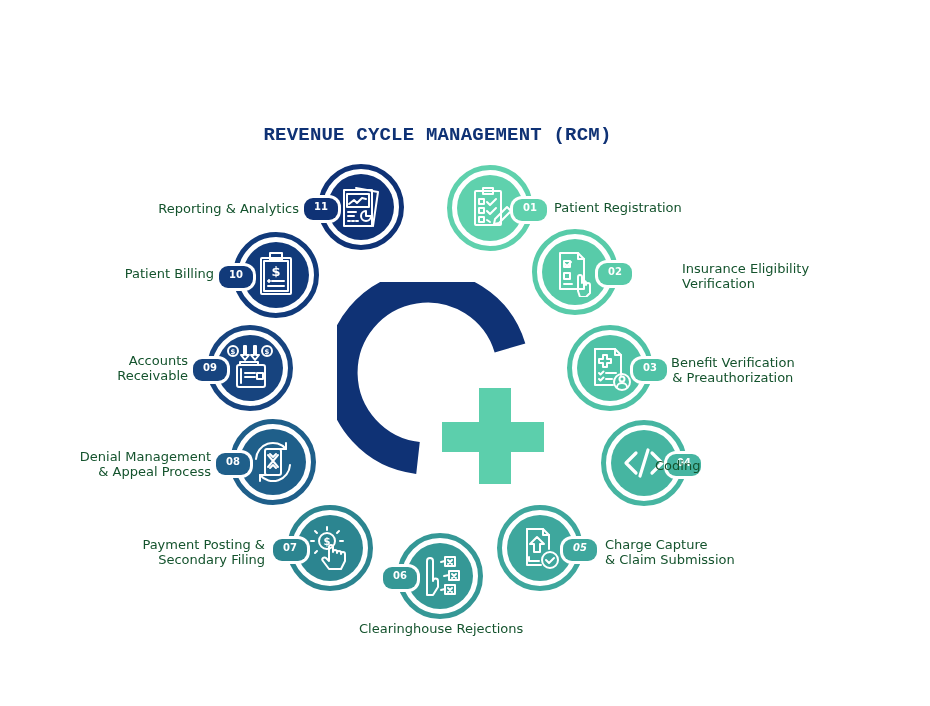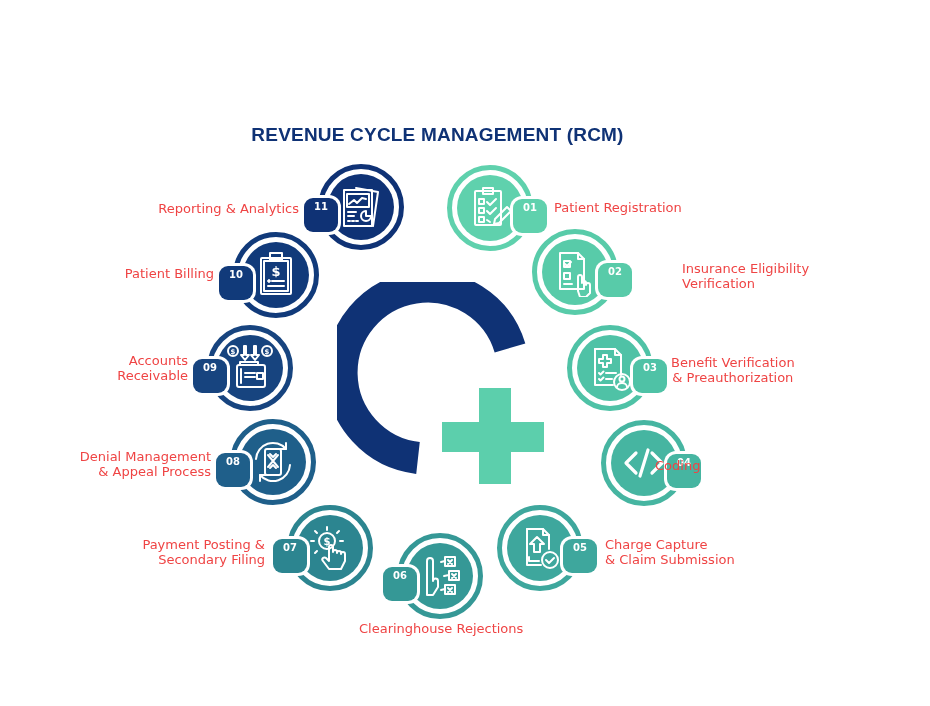--- a/index.html
+++ b/index.html
@@ -1,26 +1,26 @@
 <!DOCTYPE html>
 <html><head>
 <meta charset="utf-8">
 <style>
   html, body { margin:0; padding:0; background:#ffffff; }
   body { width:930px; height:706px; position:relative; overflow:hidden; font-family:"DejaVu Sans", sans-serif; }
-  .title { position:absolute; left:0; width:875px; top:124px; text-align:center; font-family:Liberation Sans, sans-serif; font-weight:700; font-size:19px; color:#0f3275; letter-spacing:0.2px; }
+  .title { position:absolute; left:0; width:875px; top:124px; text-align:center; font-family:Liberation Mono, monospace; font-weight:700; font-size:19px; color:#0f3275; letter-spacing:0.2px; }
   .node { position:absolute; width:86px; height:86px; }
   .node .ring { position:absolute; left:0; top:0; width:86px; height:86px; border-radius:50%; box-sizing:border-box; border:5px solid var(--c); }
   .node .core { position:absolute; left:10px; top:10px; width:66px; height:66px; border-radius:50%; background:var(--c); }
   .node .icon { position:absolute; left:18px; top:18px; width:50px; height:50px; }
   .node .icon svg { width:50px; height:50px; display:block; }
-  .pill { position:absolute; top:34px; height:34px; background:var(--c); color:#fff; font-family:"DejaVu Sans", sans-serif; font-weight:700; font-size:10px; line-height:18px; text-align:center; border-radius:9px; width:34px; box-shadow:0 0 0 3px #fff; }
+  .pill { position:absolute; top:34px; height:22px; background:var(--c); color:#fff; font-family:"DejaVu Sans", sans-serif; font-weight:700; font-size:10px; line-height:18px; text-align:center; border-radius:9px; width:34px; box-shadow:0 0 0 3px #fff; }
   .pill.right { left:66px; }
   .pill.left { left:-14px; }
-  .label { position:absolute; font-family:"DejaVu Sans", sans-serif; font-size:13px; color:#ef4444; line-height:15px; white-space:nowrap; }
+  .label { position:absolute; font-family:"DejaVu Sans", sans-serif; font-size:13px; color:#14532d; line-height:15px; white-space:nowrap; }
   .label.l { text-align:left; }
   .label.r { text-align:right; }
   .logo { position:absolute; left:337px; top:282px; width:210px; height:210px; }
 </style>
 </head>
 <body>
 
 <div class="title">REVENUE CYCLE MANAGEMENT (RCM)</div>
 
 <svg class="logo" viewBox="0 0 210 210">
@@ -110,21 +110,21 @@
         <path d="M33 15 l10 10 l-10 10"></path>
         <path d="M29 12 l-8 26"></path>
     </svg>
   </div>
   <div class="pill right">04</div>
 </div>
 <div class="label l" style="left:655px;top:458px;">
   <div>Coding</div>
 </div>
 
-<div class="node" style="left:497px;top:505px;--c:#3ea79d;">
+<div class="node" style="left:497px;top:505px;font-style:italic;--c:#3ea79d;">
   <div class="ring"></div>
   <div class="core"></div>
   <div class="icon">
     <svg viewBox="0 0 50 50" fill="none" stroke="#fff" stroke-width="2" stroke-linecap="round" stroke-linejoin="round">
       <path d="M12 6 h16 l6 6 v14"></path>
         <path d="M12 6 v36 h14"></path>
         <path d="M28 6 v6 h6"></path>
       <path d="M22 14 l-7 7 h4 v8 h6 v-8 h4 z"></path>
       <path d="M14 34 v4 h10"></path>
       <circle cx="35" cy="37" r="8"></circle>

